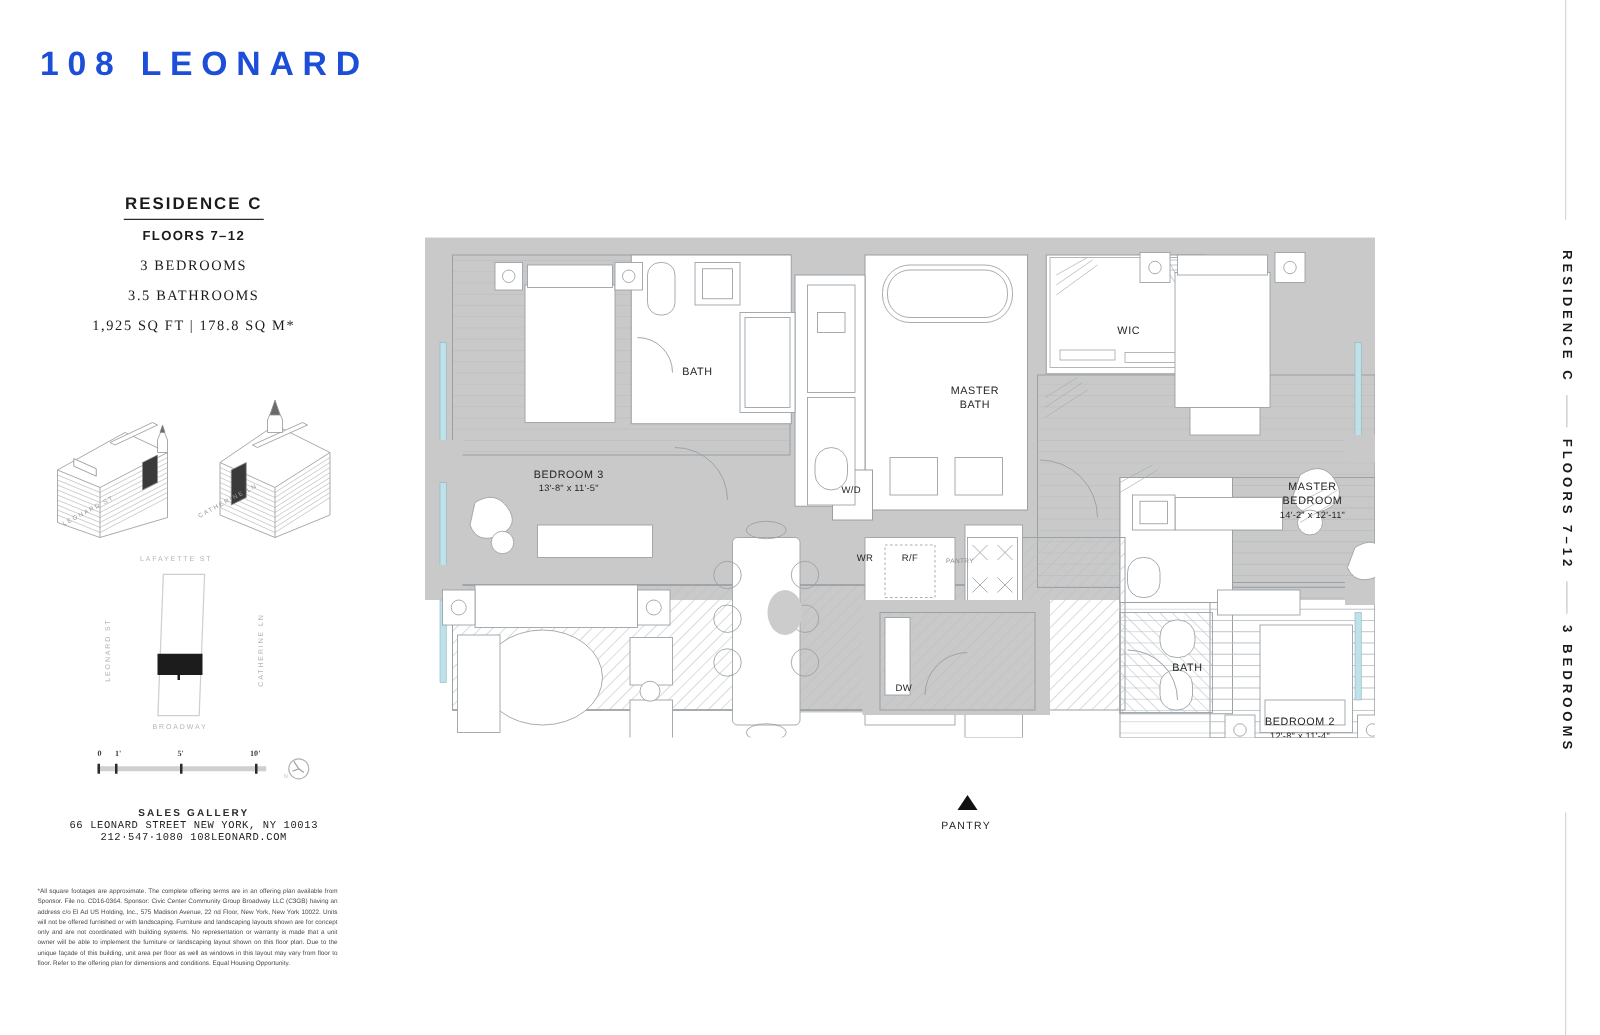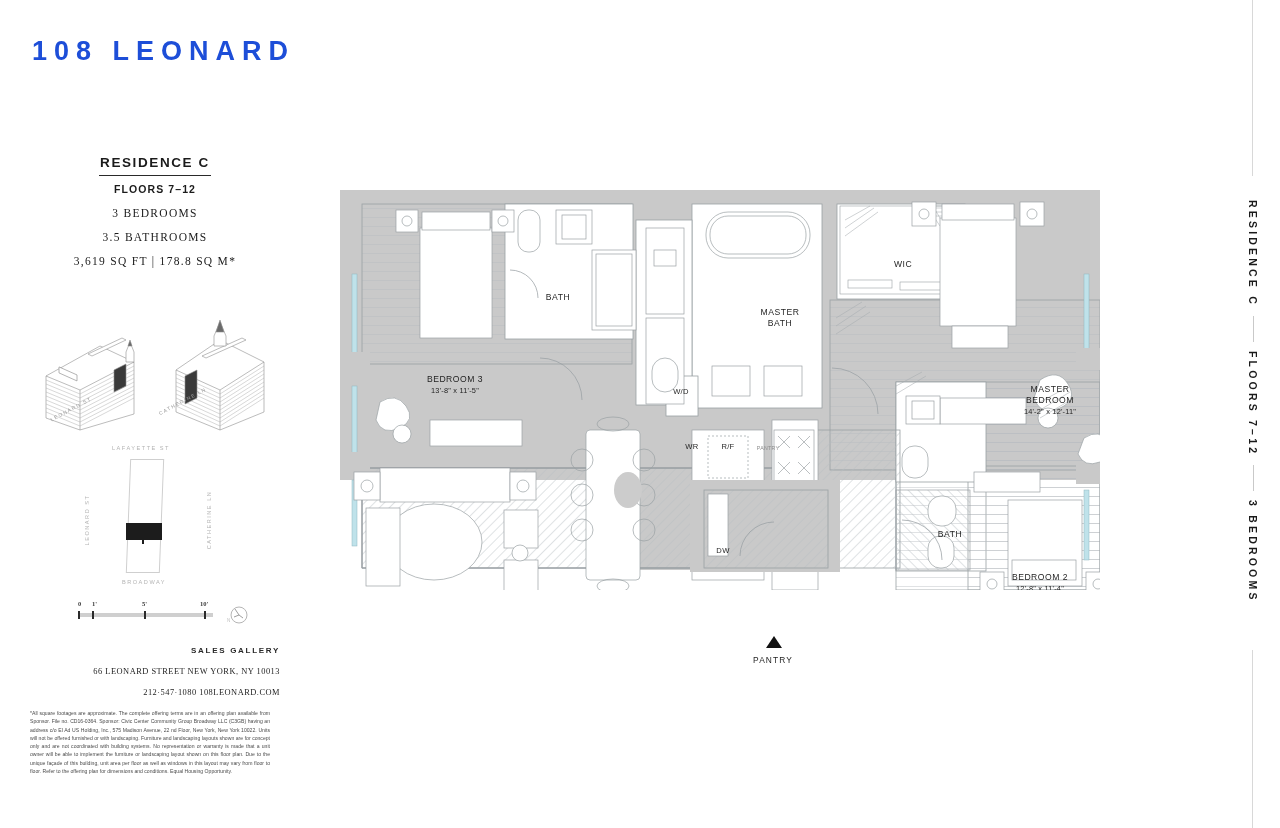--- a/index.html
+++ b/index.html
@@ -41,24 +41,24 @@
   
   #scale{position:absolute;left:78px;top:600px;width:135px;}
   .scale-nums{position:relative;height:11px;}
   .scale-nums span{position:absolute;font-size:6.5px;font-weight:700;color:#3b3b3b;
                    font-family:"Liberation Serif",serif;}
   #scale-bar{position:relative;height:4px;background:#cfcfcf;margin-top:2px;}
   .scale-tick{position:absolute;top:-2px;width:2.2px;height:8px;background:#2b2b2b;}
   #compass{position:absolute;left:226px;top:604px;width:24px;height:24px;}
 
   
-  #gallery-block{position:absolute;left:30px;top:646px;width:250px;text-align:right;}
+  #gallery-block{position:absolute;left:30px;top:646px;width:250px;text-align:center;}
   #sg-title{font-size:8px;font-weight:700;letter-spacing:1.7px;color:#2a2a2a;}
-  .sg-line{font-family:Liberation Serif, serif;font-size:8.4px;letter-spacing:.5px;
-           margin-top:12px;color:#232323;}
+  .sg-line{font-family:Liberation Mono, monospace;font-size:8.4px;letter-spacing:.5px;
+           margin-top:0;color:#232323;}
 
   
   #disclaimer{position:absolute;left:30px;top:709px;width:240px;font-size:5.1px;
               line-height:1.62;color:#4a4a4a;text-align:justify;}
 
   
   #vrail{position:absolute;right:14px;top:200px;height:420px;width:26px;
          display:flex;flex-direction:column;align-items:center;}
   .vtext{writing-mode:vertical-rl;text-orientation:mixed;font-size:10.5px;
          font-weight:700;letter-spacing:3.2px;color:#1a1a1a;white-space:nowrap;}
@@ -84,21 +84,21 @@
 <body>
 
 <div id="brand">108 LEONARD</div>
 
 <div id="info">
   <div id="res-title">RESIDENCE C</div>
   <div id="res-underline"></div>
   <div id="res-floors">FLOORS 7–12</div>
   <div class="serif-line">3 BEDROOMS</div>
   <div class="serif-line tight">3.5 BATHROOMS</div>
-  <div class="serif-line tight">3,619 SQ FT  |  178.8 SQ M*</div>
+  <div class="serif-line tight">1,925 SQ FT  |  178.8 SQ M*</div>
 </div>
 
 <div id="isos">
   <svg width="250" height="115" viewBox="0 0 250 115">
     <g stroke="#8e8e8e" stroke-width="0.6" fill="#ffffff">
 
       <g>
         <path d="M16,58 L70,28 L104,44 L104,96 L50,112 L16,100 Z"></path>
         <path d="M16,58 L50,72 L50,112" fill="none"></path>
         <path d="M50,72 L104,44" fill="none"></path>

